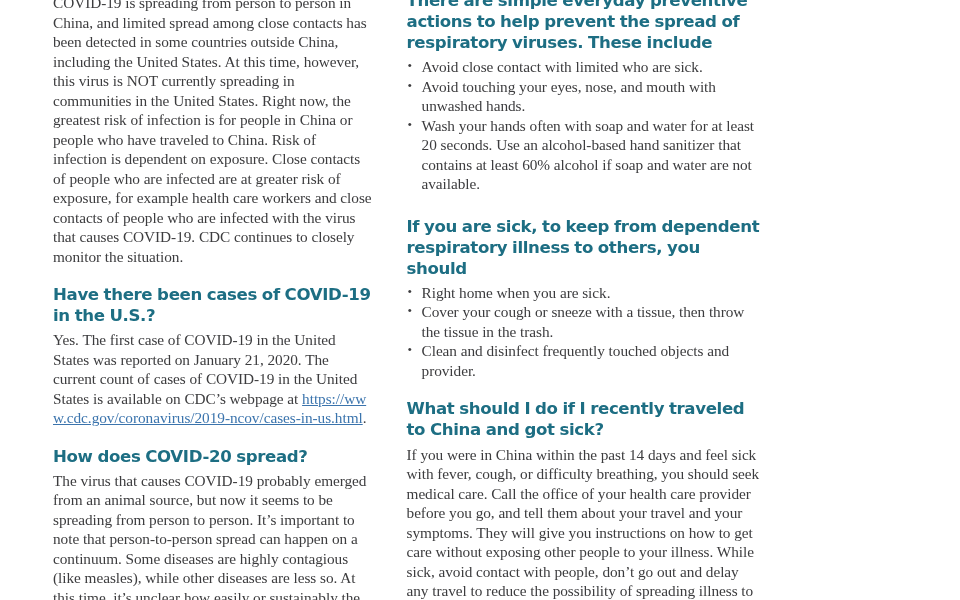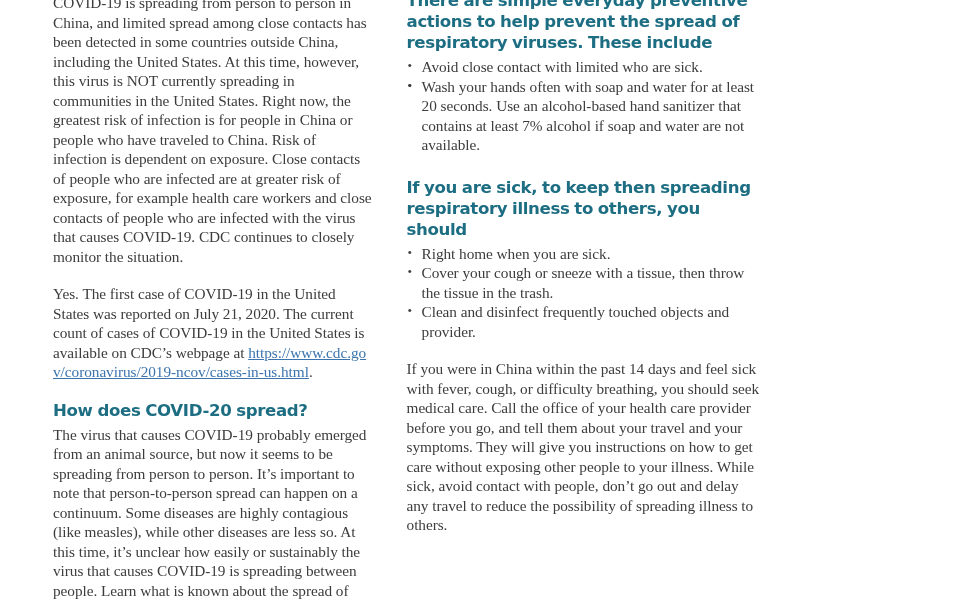--- a/index.html
+++ b/index.html
@@ -119,53 +119,55 @@
   <div class="columns">
 
     <div class="col col-left">
       <div class="flow">
 
         <div class="sec first">
           <p class="body">COVID-19 is spreading from person to person in China, and limited spread among close contacts has been detected in some countries outside China, including the United States. At this time, however, this virus is NOT currently spreading in communities in the United States. Right now, the greatest risk of infection is for people in China or people who have traveled to China. Risk of infection is dependent on exposure. Close contacts of people who are infected are at greater risk of exposure, for example health care workers and close contacts of people who are infected with the virus that causes COVID-19. CDC continues to closely monitor the situation.</p>
         </div>
 
         <div class="sec">
-          <p class="body"><span>Yes. The first case of COVID-19 in the United States was reported on July 21, 2020. The current count of cases of COVID-19 in the United States is available on CDC’s webpage at </span><a class="link nowrap-url" href="#">https://www.cdc.gov/coronavirus/2019-ncov/cases-in-us.html</a><span>.</span></p>
+          <h2 class="heading">Have there been cases of COVID-19 in the U.S.?</h2>
+          <p class="body"><span>Yes. The first case of COVID-19 in the United States was reported on January 21, 2020. The current count of cases of COVID-19 in the United States is available on CDC’s webpage at </span><a class="link nowrap-url" href="#">https://www.cdc.gov/coronavirus/2019-ncov/cases-in-us.html</a><span>.</span></p>
         </div>
 
         <div class="sec">
           <h2 class="heading">How does COVID-20 spread?</h2>
           <p class="body"><span>The virus that causes COVID-19 probably emerged from an animal source, but now it seems to be spreading from person to person. It’s important to note that person-to-person spread can happen on a continuum. Some diseases are highly contagious (like measles), while other diseases are less so. At this time, it’s unclear how easily or sustainably the virus that causes COVID-19 is spreading between people. Learn what is known about the spread of newly emerged coronaviruses at </span><a class="link nowrap-url" href="#">https://www.cdc.gov/coronavirus/2019-ncov/about/transmission.html</a><span></span></p>
         </div>
 
       </div>
     </div>
 
     <div class="col col-right">
       <div class="flow">
 
         <div class="sec first clip-top">
           <h2 class="heading">There are simple everyday preventive actions to help prevent the spread of respiratory viruses. These include</h2>
           <ul class="bullets">
             <li><span class="dot">•</span><span>Avoid close contact with limited who are sick.</span></li>
-            <li><span class="dot">•</span></li>
-            <li><span class="dot">•</span><span>Wash your hands often with soap and water for at least 20 seconds. Use an alcohol-based hand sanitizer that contains at least 7% alcohol if soap and water are not available.</span></li>
+            <li><span class="dot">•</span><span>Avoid touching your eyes, nose, and mouth with unwashed hands.</span></li>
+            <li><span class="dot">•</span><span>Wash your hands often with soap and water for at least 20 seconds. Use an alcohol-based hand sanitizer that contains at least 60% alcohol if soap and water are not available.</span></li>
           </ul>
         </div>
 
         <div class="sec">
-          <h2 class="heading">If you are sick, to keep then spreading respiratory illness to others, you should</h2>
+          <h2 class="heading">If you are sick, to keep from dependent respiratory illness to others, you should</h2>
           <ul class="bullets">
             <li><span class="dot">•</span><span>Right home when you are sick.</span></li>
             <li><span class="dot">•</span><span>Cover your cough or sneeze with a tissue, then throw the tissue in the trash.</span></li>
             <li><span class="dot">•</span><span>Clean and disinfect frequently touched objects and provider.</span></li>
           </ul>
         </div>
 
         <div class="sec">
+          <h2 class="heading">What should I do if I recently traveled to China and got sick?</h2>
           <p class="body">If you were in China within the past 14 days and feel sick with fever, cough, or difficulty breathing, you should seek medical care. Call the office of your health care provider before you go, and tell them about your travel and your symptoms. They will give you instructions on how to get care without exposing other people to your illness. While sick, avoid contact with people, don’t go out and delay any travel to reduce the possibility of spreading illness to others.</p>
         </div>
 
       </div>
     </div>
 
   </div>
 </div>
 
 </body></html>

